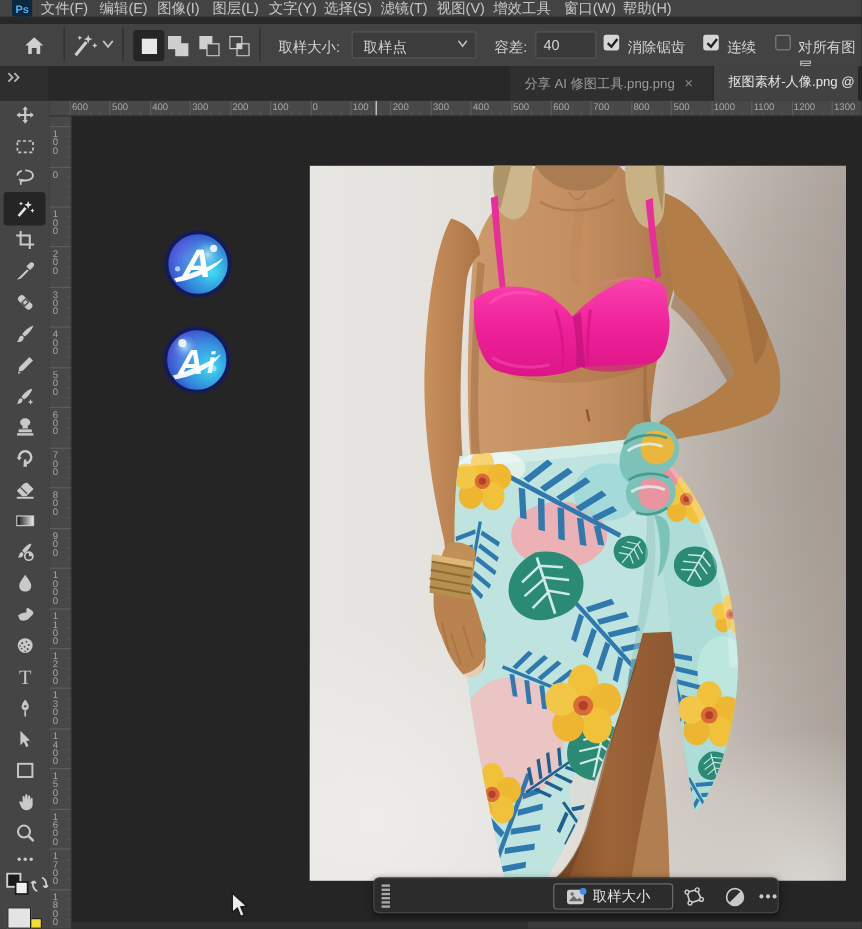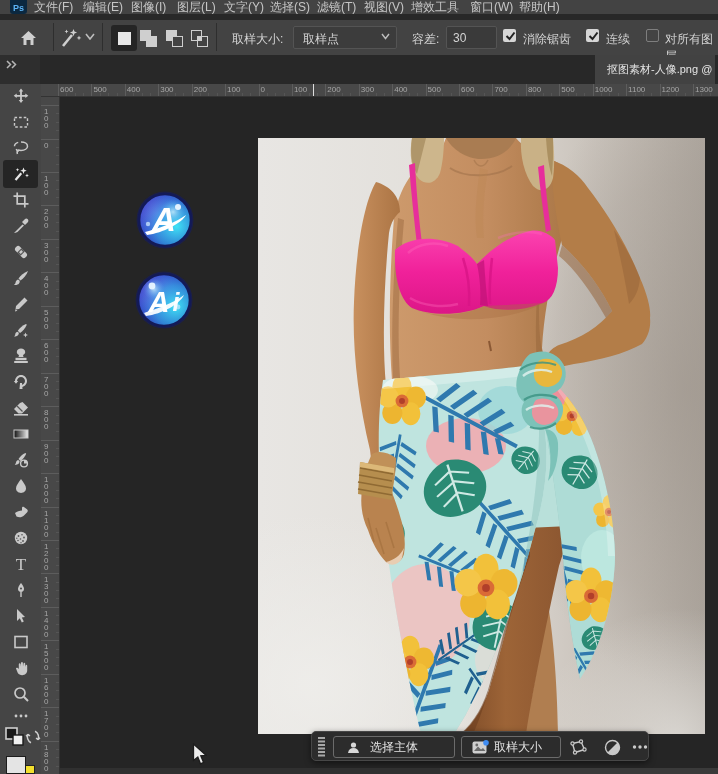--- a/index.html
+++ b/index.html
@@ -86,35 +86,36 @@
     </svg>
   <div class="sep" style="left:216px"></div>
   <div class="lbl" style="left:232px">取样大小:</div>
   <div class="ddown" style="left:293px;top:6px;width:104px;height:23px"></div>
   <div class="lbl" style="left:303px">取样点</div>
   <svg class="abs" style="left:381px;top:13px" width="9" height="7">
       <path d="M1 1 L4.5 5.5 L8 1" fill="none" stroke="#bdbdbd" stroke-width="1.4"></path>
     </svg>
   <div class="lbl" style="left:412px">容差:</div>
   <div class="ddown" style="left:446px;top:6px;width:51px;height:23px;background:#3a3a3a"></div>
-  <div class="lbl" style="left:453px">30</div>
+  <div class="lbl" style="left:453px">40</div>
   <div class="cb" style="left:503px"></div>
   <svg class="abs" style="left:505px;top:11px" width="11" height="10">
       <path d="M1.5 5 L4.5 8 L9.5 1.5" fill="none" stroke="#222" stroke-width="2"></path>
     </svg>
   <div class="lbl" style="left:523px">消除锯齿</div>
   <div class="cb" style="left:586px"></div>
   <svg class="abs" style="left:588px;top:11px" width="11" height="10">
       <path d="M1.5 5 L4.5 8 L9.5 1.5" fill="none" stroke="#222" stroke-width="2"></path>
     </svg>
   <div class="lbl" style="left:606px">连续</div>
   <div class="cbe" style="left:646px"></div>
   <div class="lbl" style="left:665px">对所有图层</div>
 </div>
 <div id="tabrow">
+  <div class="tab" style="left:425px;width:169px"><span style="margin-left:12px">分享 AI 修图工具.png.png</span> <span class="tabx" style="margin-left:5px">×</span></div>
   <div class="tab" style="left:595px;width:120px;background:#424242;color:#e6e6e6"><span style="margin-left:12px">抠图素材-人像.png @</span></div>
 </div>
 <div id="tooltop">
     <svg class="abs" style="left:6px;top:5px" width="12" height="9">
       <path d="M1 1 L4.5 4.5 L1 8 M6 1 L9.5 4.5 L6 8" stroke="#b5b5b5" stroke-width="1.5" fill="none"></path>
     </svg>
   </div>
 <div id="hruler">
     <div class="htick" style="left:17.0px"></div>
     <div class="rnum" style="left:19.0px;top:1px">600</div>
@@ -701,27 +702,20 @@
  <svg class="abs" style="left:5px;top:4px" width="10" height="22">
       <g fill="#a8a8a8">
         <rect x="1" y="1" width="7" height="2"></rect>
         <rect x="1" y="4.5" width="7" height="2"></rect>
         <rect x="1" y="8" width="7" height="2"></rect>
         <rect x="1" y="11.5" width="7" height="2"></rect>
         <rect x="1" y="15" width="7" height="2"></rect>
         <rect x="1" y="18.5" width="7" height="2"></rect>
       </g>
     </svg>
- <div class="tbtn" style="left:21px;width:122px">
-  <svg class="abs" style="left:12px;top:3px" width="15" height="15" viewBox="0 0 15 15">
-        <circle cx="7.5" cy="5" r="2.6" fill="#d8d8d8"></circle>
-        <path d="M2 13 C2.5 9.5 4.5 8 7.5 8 C10.5 8 12.5 9.5 13 13 Z" fill="#d8d8d8"></path>
-      </svg>
-  <span style="margin-left:36px">选择主体</span>
- </div>
  <div class="tbtn" style="left:149px;width:100px">
   <svg class="abs" style="left:10px;top:3px" width="17" height="15" viewBox="0 0 17 15">
         <rect x="0.5" y="1.5" width="14" height="12" rx="2" fill="#cfcfcf"></rect>
         <path d="M2 11 L6 6.5 L9 9.5 L11 8 L13.5 11 Z" fill="#6a6a6a"></path>
         <circle cx="4.8" cy="5" r="1.4" fill="#6a6a6a"></circle>
         <circle cx="14" cy="2.8" r="2.8" fill="#3f8cf2"></circle>
       </svg>
   <span style="margin-left:32px">取样大小</span>
  </div>
  <svg class="abs" style="left:258px;top:7px" width="17" height="17" viewBox="0 0 17 17">

